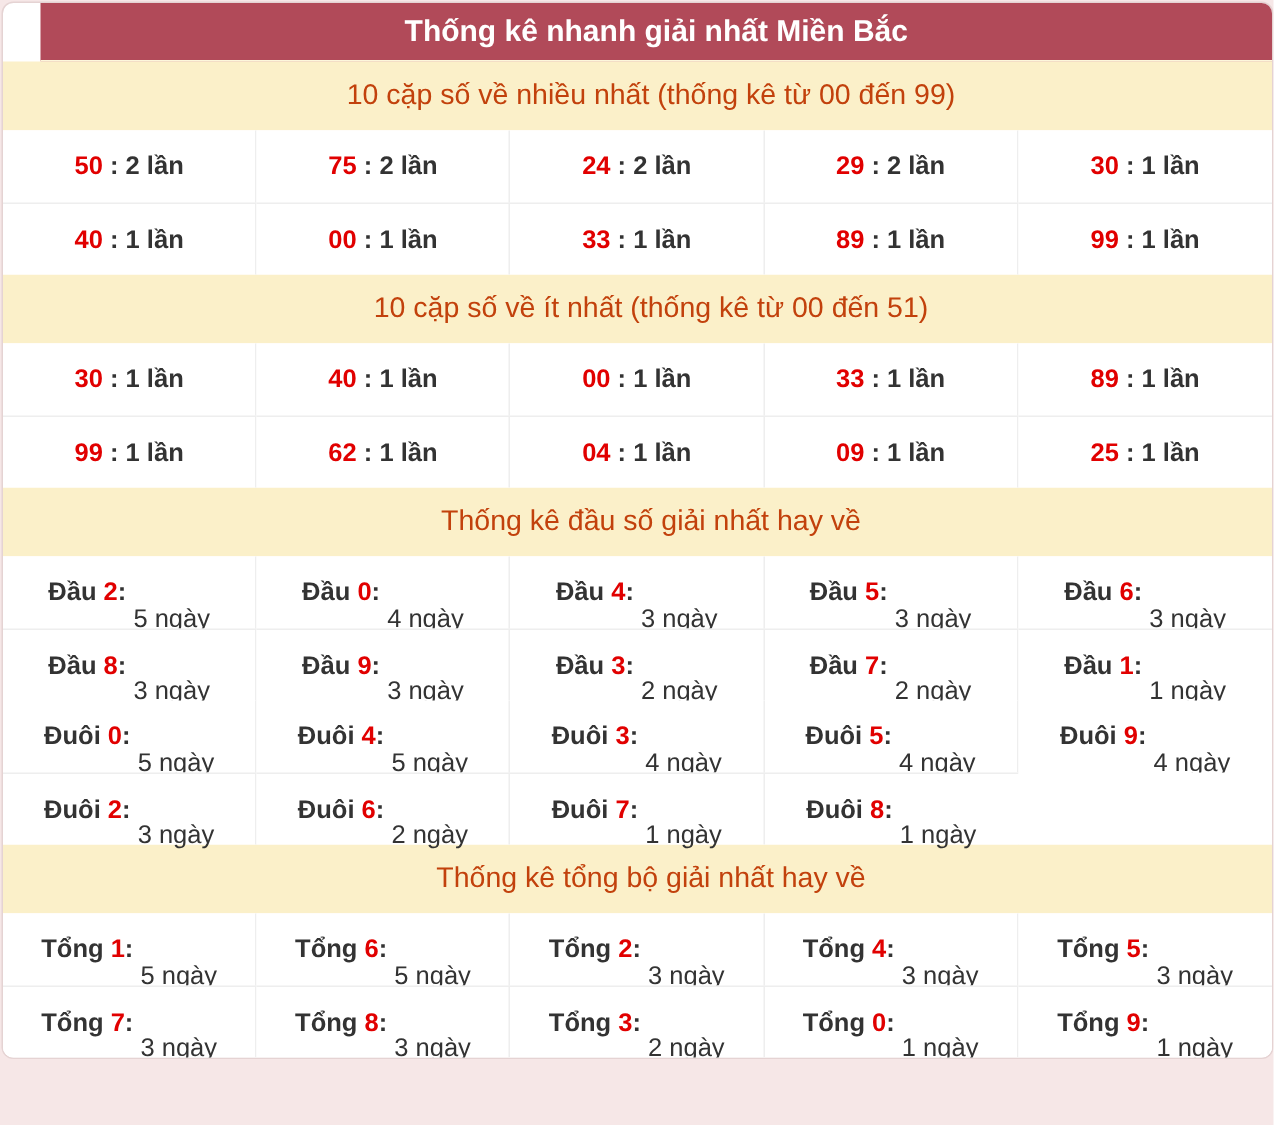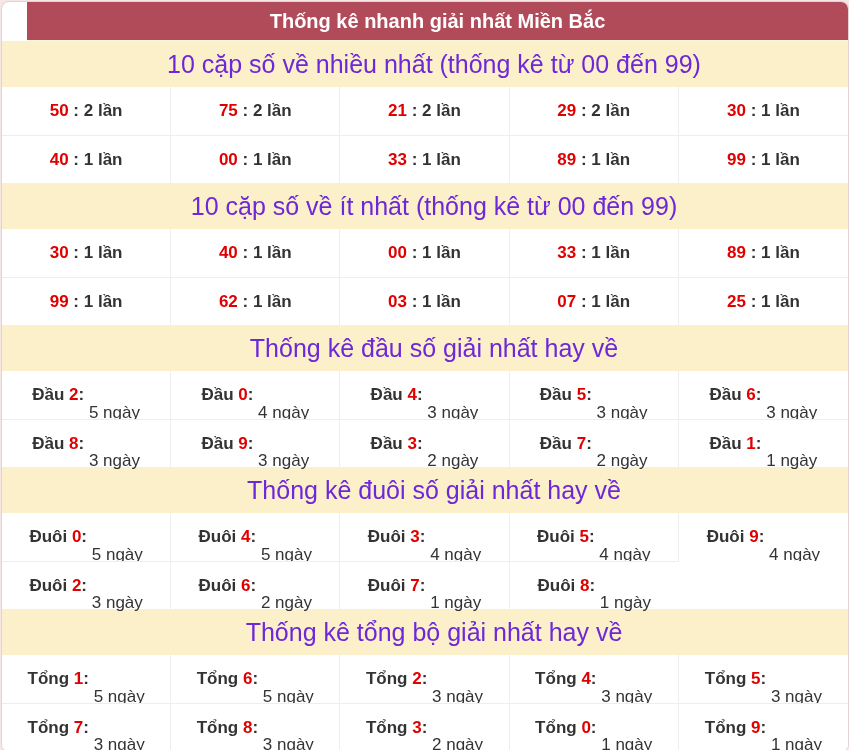--- a/index.html
+++ b/index.html
@@ -20,22 +20,22 @@
     background:#b14a59;
     color:#ffffff;
     font-size:20px;font-weight:bold;
     display:flex;align-items:center;justify-content:center;
     border-bottom:1px solid #fdf6dc;
     margin-left:25px;
   }
   .band{
     height:46px;
     background:#fbf0c9;
-    color:#6d28d9;
-    font-size:25px;
+    color:#c2410c;
+    font-size:19px;
     display:flex;align-items:center;justify-content:center;padding-left:18px;
   }
   .grid{
     display:grid;
     grid-template-columns:repeat(5,1fr);
     background:#ffffff;
   }
   .cell{
     height:48px;box-sizing:border-box;
     display:flex;align-items:center;justify-content:center;
@@ -64,21 +64,21 @@
   <div class="grid">
     <div class="cell">
         <span class="n">50</span>
         <span class="t"> : 2 lần</span>
       </div>
     <div class="cell">
         <span class="n">75</span>
         <span class="t"> : 2 lần</span>
       </div>
     <div class="cell">
-        <span class="n">21</span>
+        <span class="n">24</span>
         <span class="t"> : 2 lần</span>
       </div>
     <div class="cell">
         <span class="n">29</span>
         <span class="t"> : 2 lần</span>
       </div>
     <div class="cell">
         <span class="n">30</span>
         <span class="t"> : 1 lần</span>
       </div>
@@ -97,21 +97,21 @@
     <div class="cell">
         <span class="n">89</span>
         <span class="t"> : 1 lần</span>
       </div>
     <div class="cell">
         <span class="n">99</span>
         <span class="t"> : 1 lần</span>
       </div>
   </div>
 
-  <div class="band">10 cặp số về ít nhất (thống kê từ 00 đến 99)</div>
+  <div class="band">10 cặp số về ít nhất (thống kê từ 00 đến 51)</div>
   <div class="grid">
     <div class="cell">
         <span class="n">30</span>
         <span class="t"> : 1 lần</span>
       </div>
     <div class="cell">
         <span class="n">40</span>
         <span class="t"> : 1 lần</span>
       </div>
     <div class="cell">
@@ -128,25 +128,25 @@
       </div>
     <div class="cell">
         <span class="n">99</span>
         <span class="t"> : 1 lần</span>
       </div>
     <div class="cell">
         <span class="n">62</span>
         <span class="t"> : 1 lần</span>
       </div>
     <div class="cell">
-        <span class="n">03</span>
-        <span class="t"> : 1 lần</span>
-      </div>
-    <div class="cell">
-        <span class="n">07</span>
+        <span class="n">04</span>
+        <span class="t"> : 1 lần</span>
+      </div>
+    <div class="cell">
+        <span class="n">09</span>
         <span class="t"> : 1 lần</span>
       </div>
     <div class="cell">
         <span class="n">25</span>
         <span class="t"> : 1 lần</span>
       </div>
   </div>
 
   <div class="band">Thống kê đầu số giải nhất hay về</div>
   <div class="grid">
@@ -205,21 +205,20 @@
         <span class="cnt"> 2 ngày</span>
       </div>
     <div class="cell">
         <span class="lbl">Đầu </span>
         <span class="n">1</span>
         <span class="lbl">:</span>
         <span class="cnt"> 1 ngày</span>
       </div>
   </div>
 
-  <div class="band">Thống kê đuôi số giải nhất hay về</div>
   <div class="grid">
     <div class="cell">
         <span class="lbl">Đuôi </span>
         <span class="n">0</span>
         <span class="lbl">:</span>
         <span class="cnt"> 5 ngày</span>
       </div>
     <div class="cell">
         <span class="lbl">Đuôi </span>
         <span class="n">4</span>

